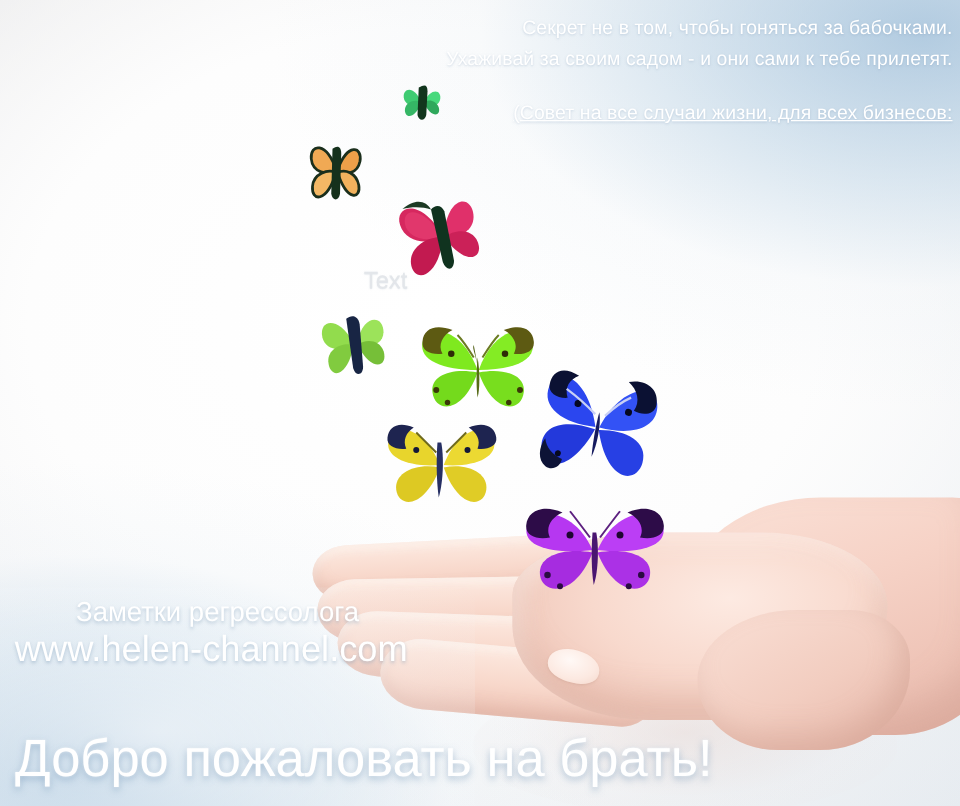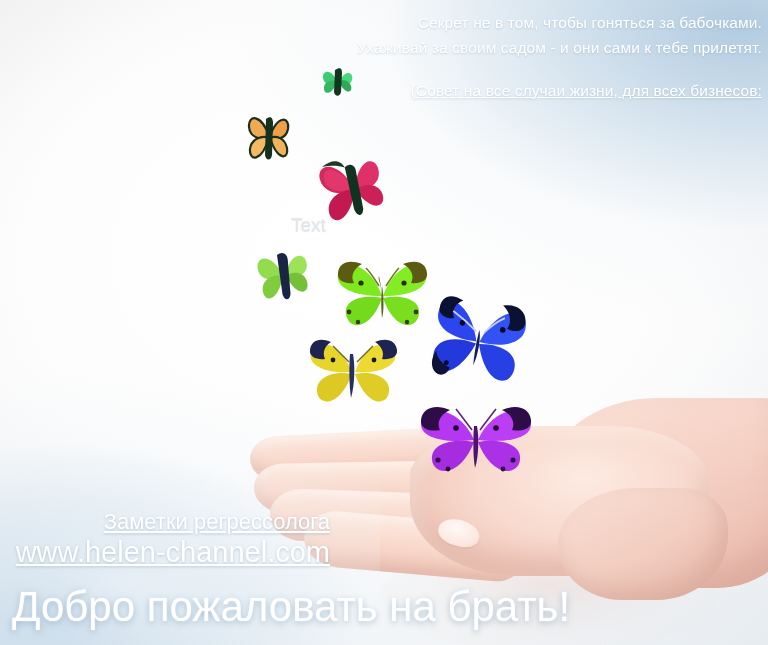--- a/index.html
+++ b/index.html
@@ -16,21 +16,21 @@
       linear-gradient(135deg,#e9e9ea 0%,#f2f2f3 26%,#fbfbfc 50%,#f1f3f5 74%,#e6ebf0 100%);
   }
 
   
   .txtblk{position:absolute;color:#ffffff;text-align:right;
     text-shadow:0 1px 2px rgba(120,150,180,.35);
     letter-spacing:.1px;}
   #quote{right:6px;top:10px;width:520px;font-size:15.5px;line-height:25px;}
   #advice{right:6px;top:78px;width:470px;font-size:15.5px;line-height:25px;text-decoration:underline;}
 
-  #brandblk{position:absolute;left:0;top:507px;width:330px;text-align:right;color:#fff;text-decoration:underline;}
+  #brandblk{position:absolute;left:0;top:475px;width:330px;text-align:center;color:#fff;}
   #brand-line1{display:block;font-size:22px;line-height:30px;padding-left:18px;
      text-shadow:0 1px 3px rgba(120,150,180,.45);}
   #brand-line2{display:block;font-size:29px;line-height:30px;padding-left:8px;
      text-shadow:0 1px 3px rgba(120,150,180,.45);}
   #headline{position:absolute;left:12px;top:582px;font-size:42px;line-height:50px;
      color:#ffffff;white-space:nowrap;
      text-shadow:0 2px 6px rgba(110,145,180,.55),0 0 2px rgba(255,255,255,.9);}
   #watermark{position:absolute;left:258px;top:214px;font-size:19px;color:#e3e6ea;
      text-shadow:0 1px 1px rgba(190,200,210,.5);margin-left:33px;}
 

